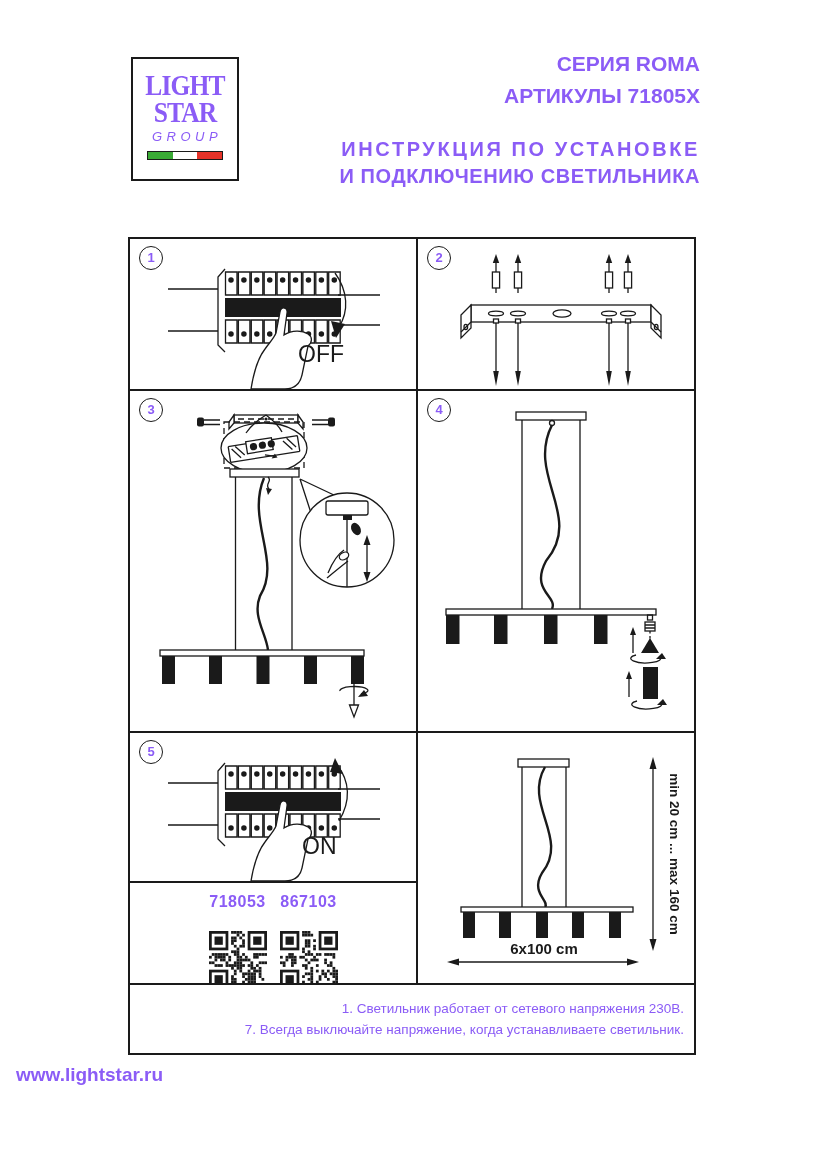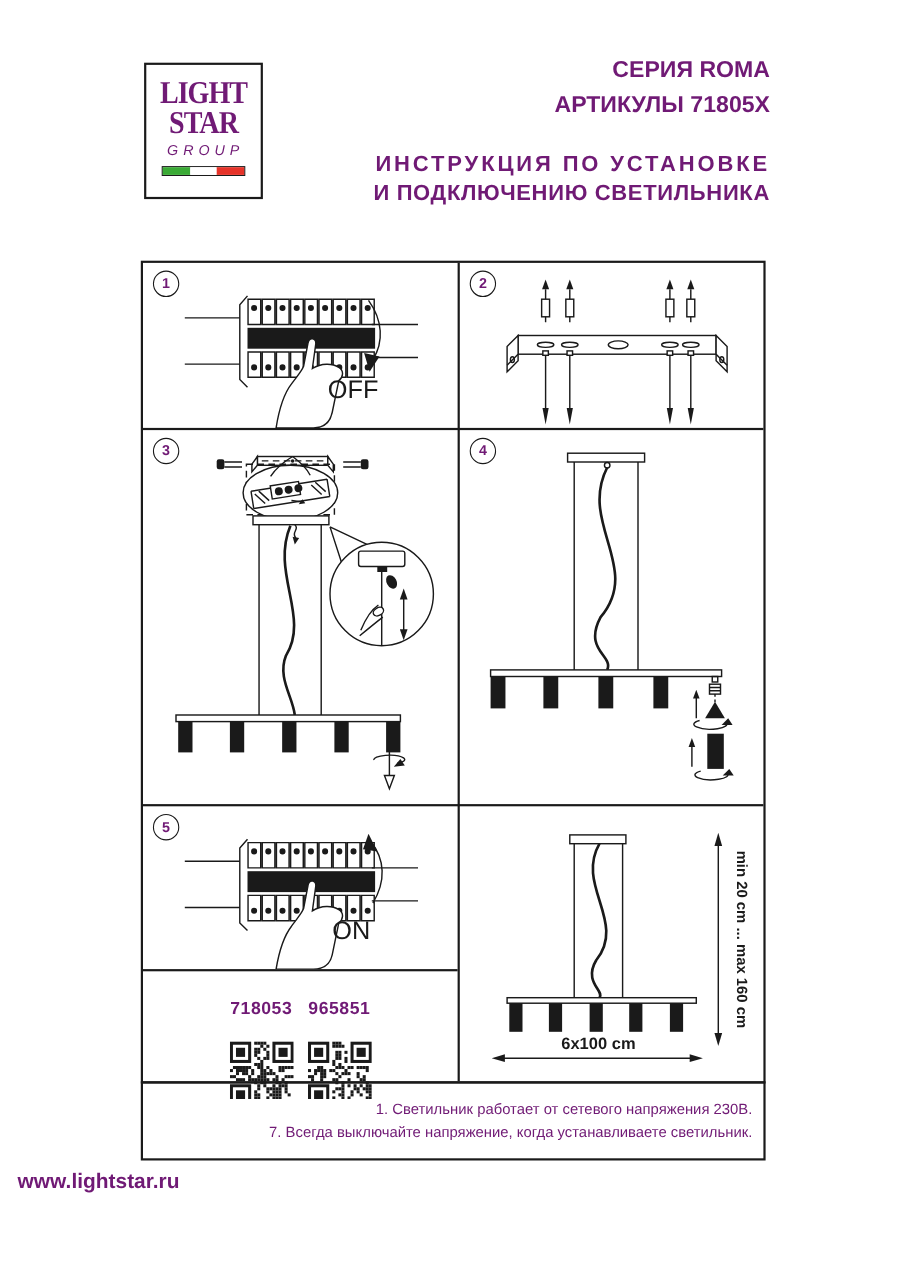--- a/index.html
+++ b/index.html
@@ -1,17 +1,17 @@
 <!DOCTYPE html>
 <html><head>
 <meta charset="utf-8">
 <style>
   html,body{margin:0;padding:0;background:#ffffff;}
   #page{position:relative;width:826px;height:1169px;background:#fff;overflow:hidden;
-        font-family:"Liberation Sans",sans-serif;color:#701a75;}
+        font-family:"Liberation Sans",sans-serif;color:#8b5cf6;}
   
   #logo-box{position:absolute;left:131px;top:57px;width:108px;height:124px;
             border:2px solid #1a1a1a;box-sizing:border-box;text-align:center;}
   .logo-word{font-family:"Liberation Serif",serif;font-weight:700;font-size:29px;
              line-height:27px;letter-spacing:-1px;transform:scaleX(.88);transform-origin:center;}
   #logo-box .word1{margin-top:13px;}
   .logo-group{font-size:13px;letter-spacing:4.5px;margin-top:3px;font-weight:400;
               padding-left:4px;font-style:italic;}
   #logo-flag{width:76px;height:9px;margin:7px auto 0;border:1px solid #1a1a1a;
              display:flex;box-sizing:border-box;}
@@ -28,21 +28,21 @@
   #vline{left:286px;top:0;width:2px;height:744px;}
   #hline1{left:0;top:150px;width:564px;height:2px;}
   #hline2{left:0;top:492px;width:564px;height:2px;}
   #hline3{left:0;top:642px;width:286px;height:2px;}
   .cell{position:absolute;overflow:hidden;}
   #cell-1{left:0;top:0;width:286px;height:150px;}
   #cell-2{left:288px;top:0;width:276px;height:150px;}
   #cell-3{left:0;top:152px;width:286px;height:340px;}
   #cell-4{left:288px;top:152px;width:276px;height:340px;}
   #cell-5{left:0;top:494px;width:286px;height:148px;}
-  #cell-qr{left:0;top:644px;width:286px;height:100px;margin-top:16px;}
+  #cell-qr{left:0;top:644px;width:286px;height:100px;}
   #cell-dim{left:288px;top:494px;width:276px;height:250px;}
   .cell svg{display:block;width:100%;height:100%;}
   .step-num{position:absolute;left:9px;top:7px;width:24px;height:24px;border:1.6px solid #1a1a1a;
             border-radius:50%;box-sizing:border-box;text-align:center;line-height:21px;
             font-size:13px;font-weight:700;background:#fff;z-index:2;}
   
   #cell-qr .qr-wrap{position:absolute;left:0;top:0;width:100%;height:100%;
                     display:flex;justify-content:center;gap:13px;padding-top:10px;box-sizing:border-box;}
   .qr-col{width:58px;text-align:center;}
   .qr-article{font-size:16px;font-weight:700;letter-spacing:.5px;margin-bottom:4px;}
@@ -433,21 +433,21 @@
               <rect x="2" y="2" width="3" height="3" fill="#1a1a1a"></rect>
               <rect x="14" y="0" width="7" height="7" fill="#1a1a1a"></rect>
               <rect x="15" y="1" width="5" height="5" fill="#ffffff"></rect>
               <rect x="16" y="2" width="3" height="3" fill="#1a1a1a"></rect>
               <rect x="0" y="14" width="7" height="7" fill="#1a1a1a"></rect>
               <rect x="1" y="15" width="5" height="5" fill="#ffffff"></rect>
               <rect x="2" y="16" width="3" height="3" fill="#1a1a1a"></rect>
             </svg>
         </div>
         <div class="qr-col">
-          <div class="qr-article">965851</div>
+          <div class="qr-article">867103</div>
           <svg class="qr-svg" viewBox="0 0 21 21">
               <rect x="8" y="0" width="1" height="1" fill="#1a1a1a"></rect>
               <rect x="9" y="0" width="1" height="1" fill="#1a1a1a"></rect>
               <rect x="10" y="0" width="1" height="1" fill="#1a1a1a"></rect>
               <rect x="8" y="1" width="1" height="1" fill="#1a1a1a"></rect>
               <rect x="9" y="1" width="1" height="1" fill="#1a1a1a"></rect>
               <rect x="10" y="1" width="1" height="1" fill="#1a1a1a"></rect>
               <rect x="11" y="1" width="1" height="1" fill="#1a1a1a"></rect>
               <rect x="9" y="3" width="1" height="1" fill="#1a1a1a"></rect>
               <rect x="10" y="3" width="1" height="1" fill="#1a1a1a"></rect>

